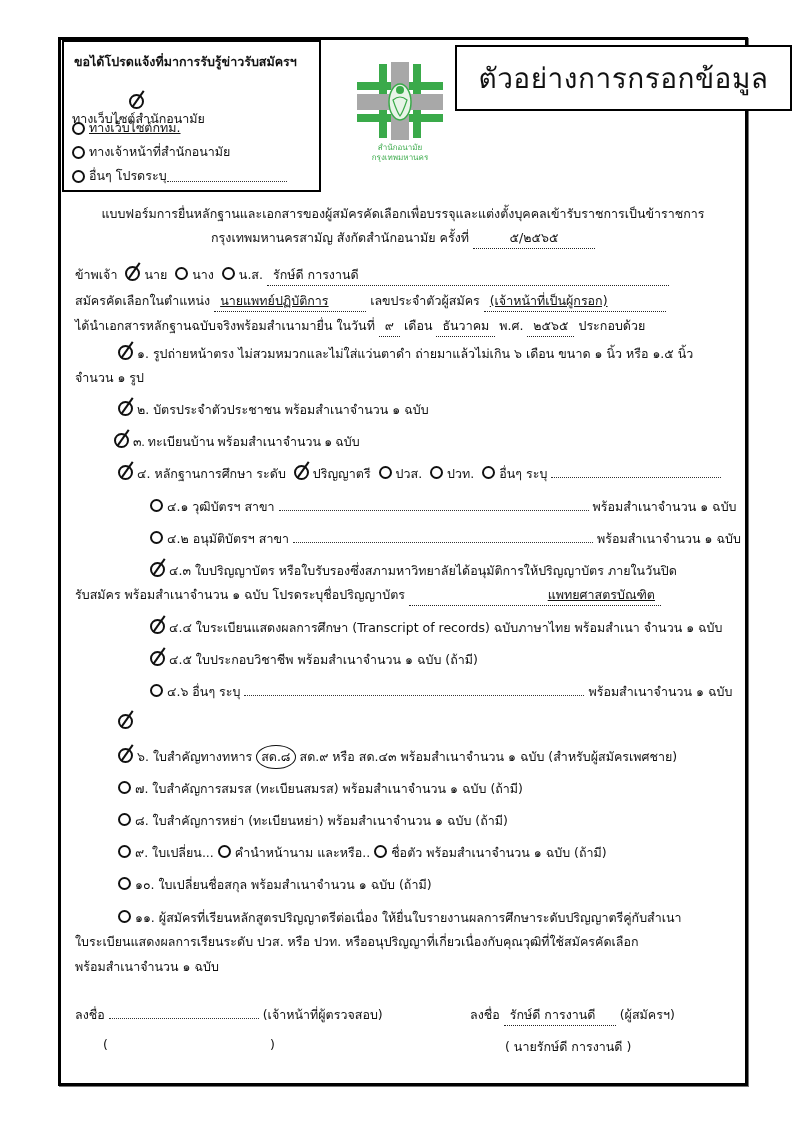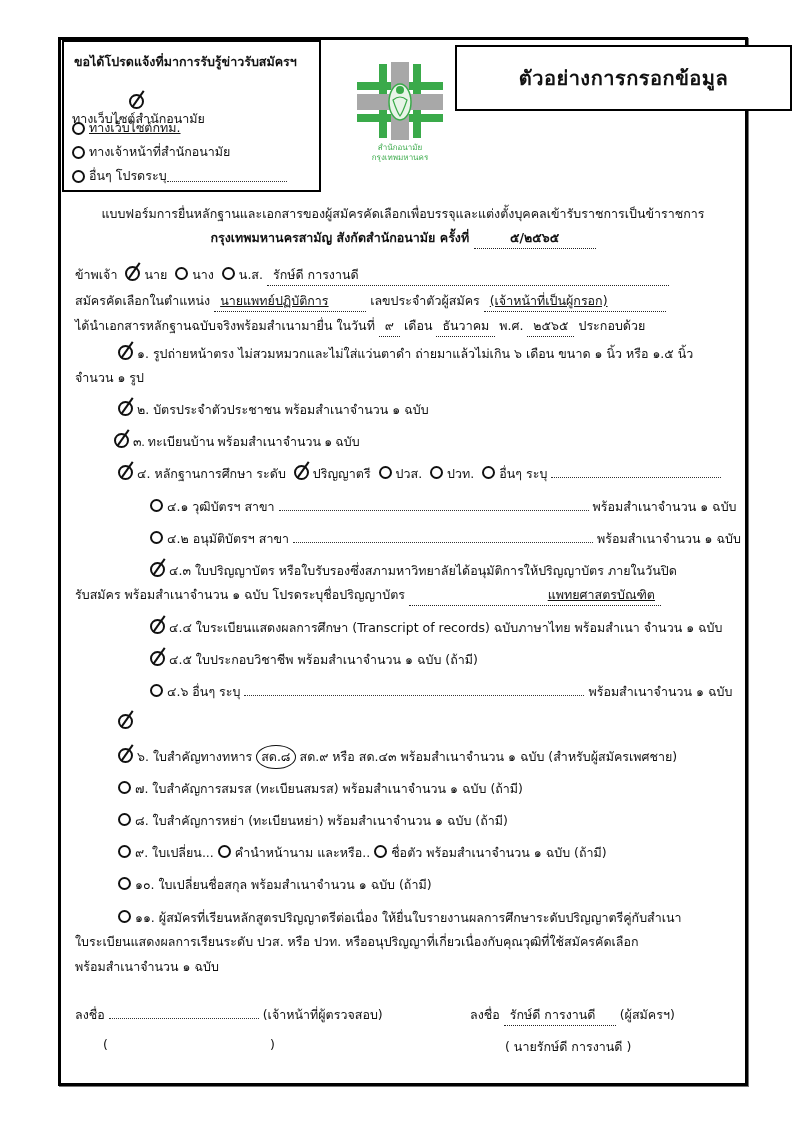--- a/index.html
+++ b/index.html
@@ -6,21 +6,21 @@
     body { width: 800px; height: 1132px; position: relative; overflow: hidden;
       font-family: "DejaVu Sans", "Liberation Sans", sans-serif; color: #111; font-size: 12.5px; }
     .page-frame { position: absolute; left: 58px; top: 37px; width: 684px; height: 1043px;
       border: 3px solid #000; box-shadow: 1px 1px 0 #777; }
     .source-box { position: absolute; left: 62px; top: 40px; width: 255px; height: 148px;
       border: 2px solid #000; background: #fff; }
     .source-title { position: absolute; left: 10px; top: 10px; font-size: 12.5px; font-weight: bold; white-space: nowrap; }
     .source-item { position: absolute; left: 8px; font-size: 12.5px; white-space: nowrap; display: flex; align-items: center; }
     .title-box { position: absolute; left: 455px; top: 45px; width: 333px; height: 62px;
       border: 2px solid #000; background: #fff; display: flex; align-items: center; justify-content: center; }
-    .title-text { font-size: 20px; font-weight: bold; letter-spacing: 0.5px; }
+    .title-text { font-size: 28px; font-weight: normal; letter-spacing: 0.5px; }
     .logo { position: absolute; left: 355px; top: 58px; width: 90px; height: 104px; }
     .line { position: absolute; white-space: nowrap; font-size: 12.5px; }
     .center { left: 58px; width: 690px; text-align: center; }
     .fill { border-bottom: 1px dotted #222; display: inline-block; padding: 0 6px; text-decoration: underline; text-decoration-style: solid; }
     .dots { display: inline-block; border-bottom: 1.5px dotted #333; height: 10px; vertical-align: baseline; }
     .radio { display: inline-block; width: 9px; height: 9px; border: 2px solid #111; border-radius: 50%;
       vertical-align: -1px; margin-right: 4px; position: relative; }
     .check { display: inline-block; width: 11px; height: 11px; border: 2px solid #111; border-radius: 50%;
       vertical-align: -2px; margin-right: 4px; position: relative; }
     .check::after { content: ""; position: absolute; left: 6px; top: -7px; width: 2px; height: 20px;
@@ -67,21 +67,21 @@
     <text x="45" y="92" font-size="8" fill="#3aaa4a" text-anchor="middle" font-family="DejaVu Sans, sans-serif">สำนักอนามัย</text>
     <text x="45" y="102" font-size="8" fill="#3aaa4a" text-anchor="middle" font-family="DejaVu Sans, sans-serif">กรุงเทพมหานคร</text>
   </svg>
 </div>
 
 <div class="title-box">
   <span class="title-text">ตัวอย่างการกรอกข้อมูล</span>
 </div>
 
 <div class="line center" style="top:204px;">แบบฟอร์มการยื่นหลักฐานและเอกสารของผู้สมัครคัดเลือกเพื่อบรรจุและแต่งตั้งบุคคลเข้ารับราชการเป็นข้าราชการ</div>
-<div class="line center" style="top:228px;font-weight:bold;">
+<div class="line center" style="top:228px;">
   <span>กรุงเทพมหานครสามัญ สังกัดสำนักอนามัย ครั้งที่</span>
   <span class="fill" style="min-width:110px; text-decoration:none;">๕/๒๕๖๕</span>
 </div>
 
 <div class="line" style="left:75px; top:265px;">
   <span>ข้าพเจ้า</span>
   &nbsp;<span class="check"></span><span>นาย</span>
   &nbsp;<span class="radio"></span><span>นาง</span>
   &nbsp;<span class="radio"></span><span>น.ส.</span>
   <span class="fill" style="min-width:390px; text-decoration:none;">รักษ์ดี การงานดี</span>

